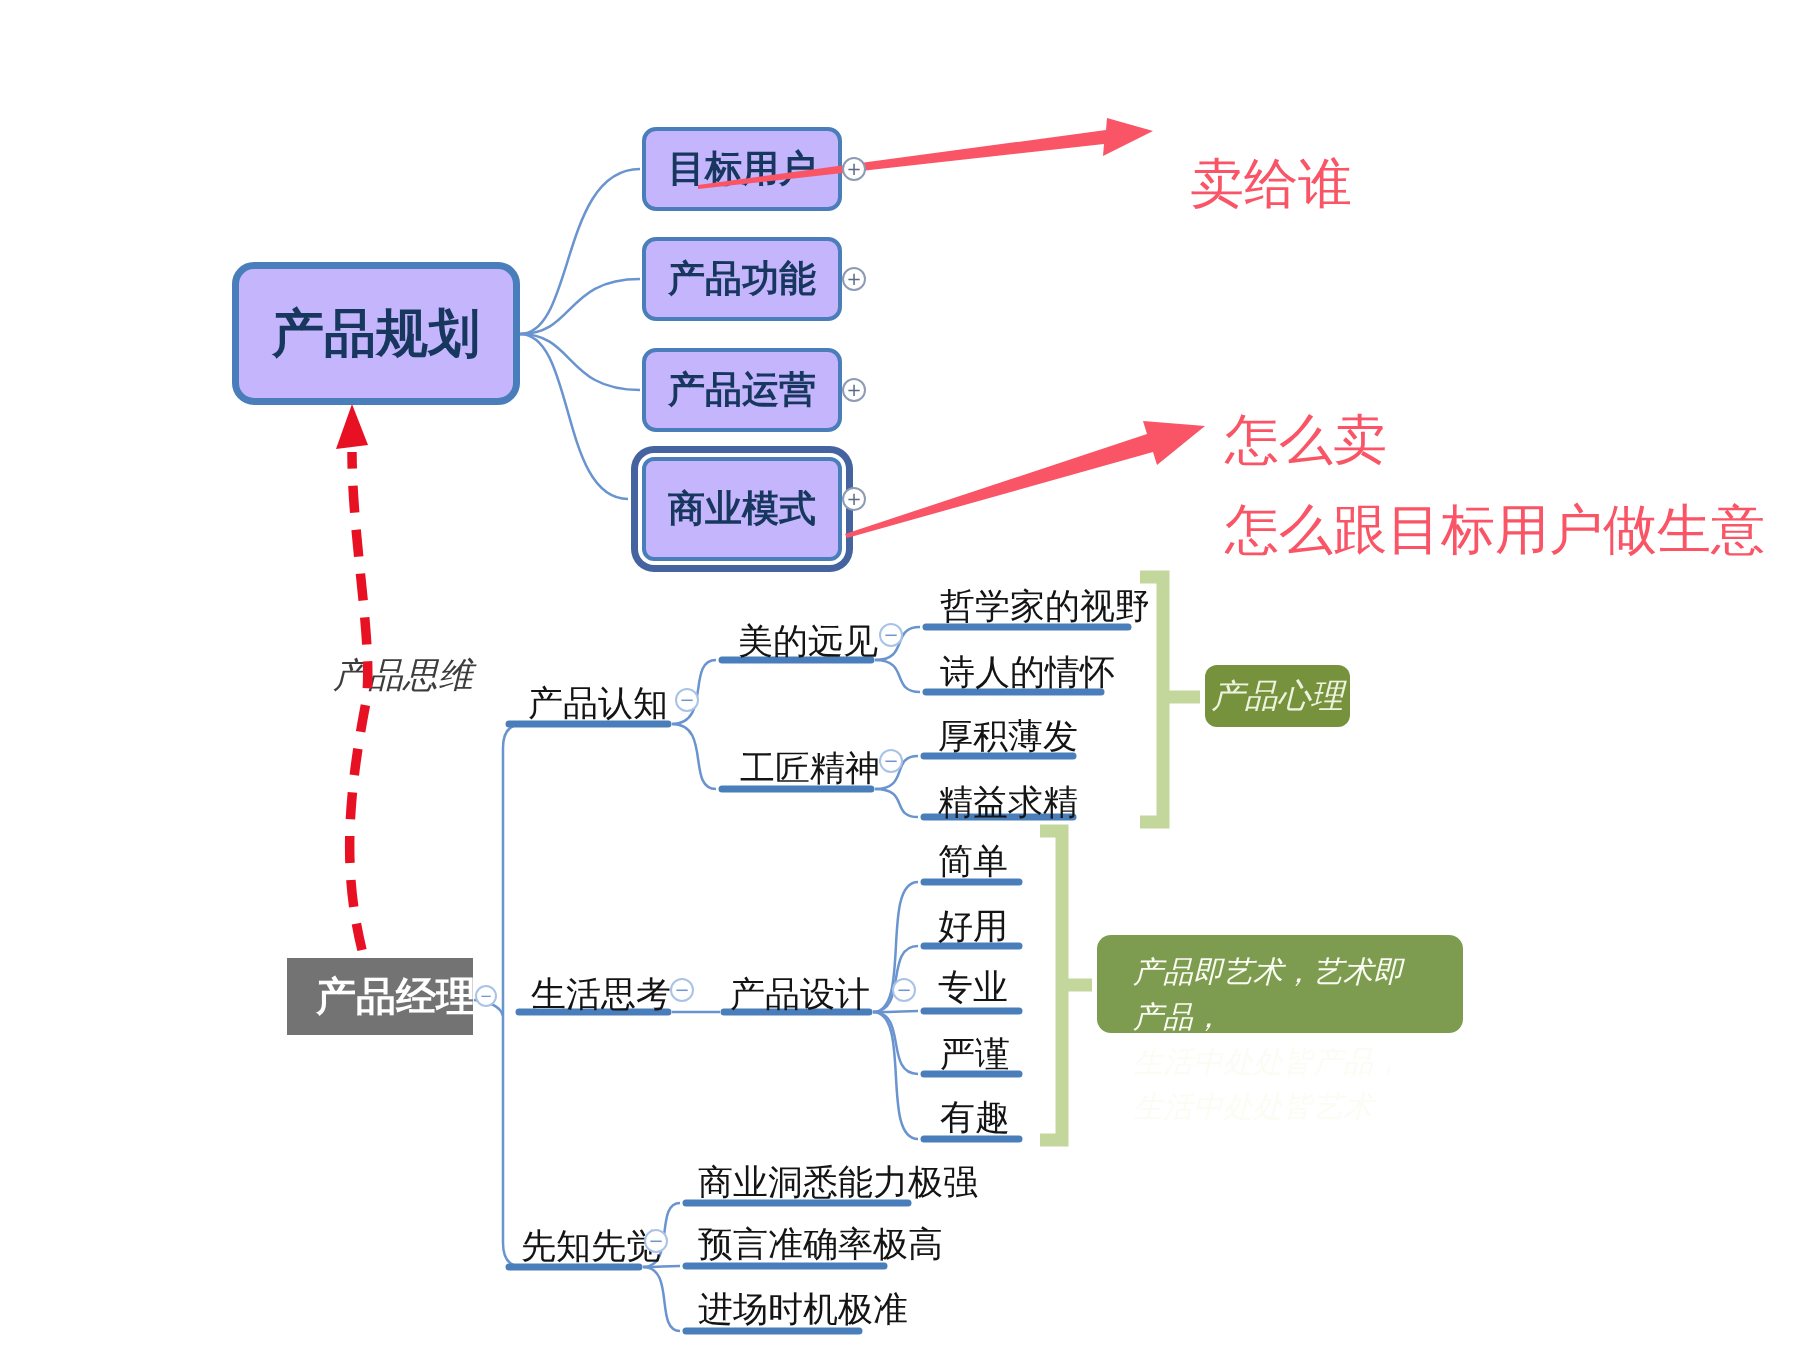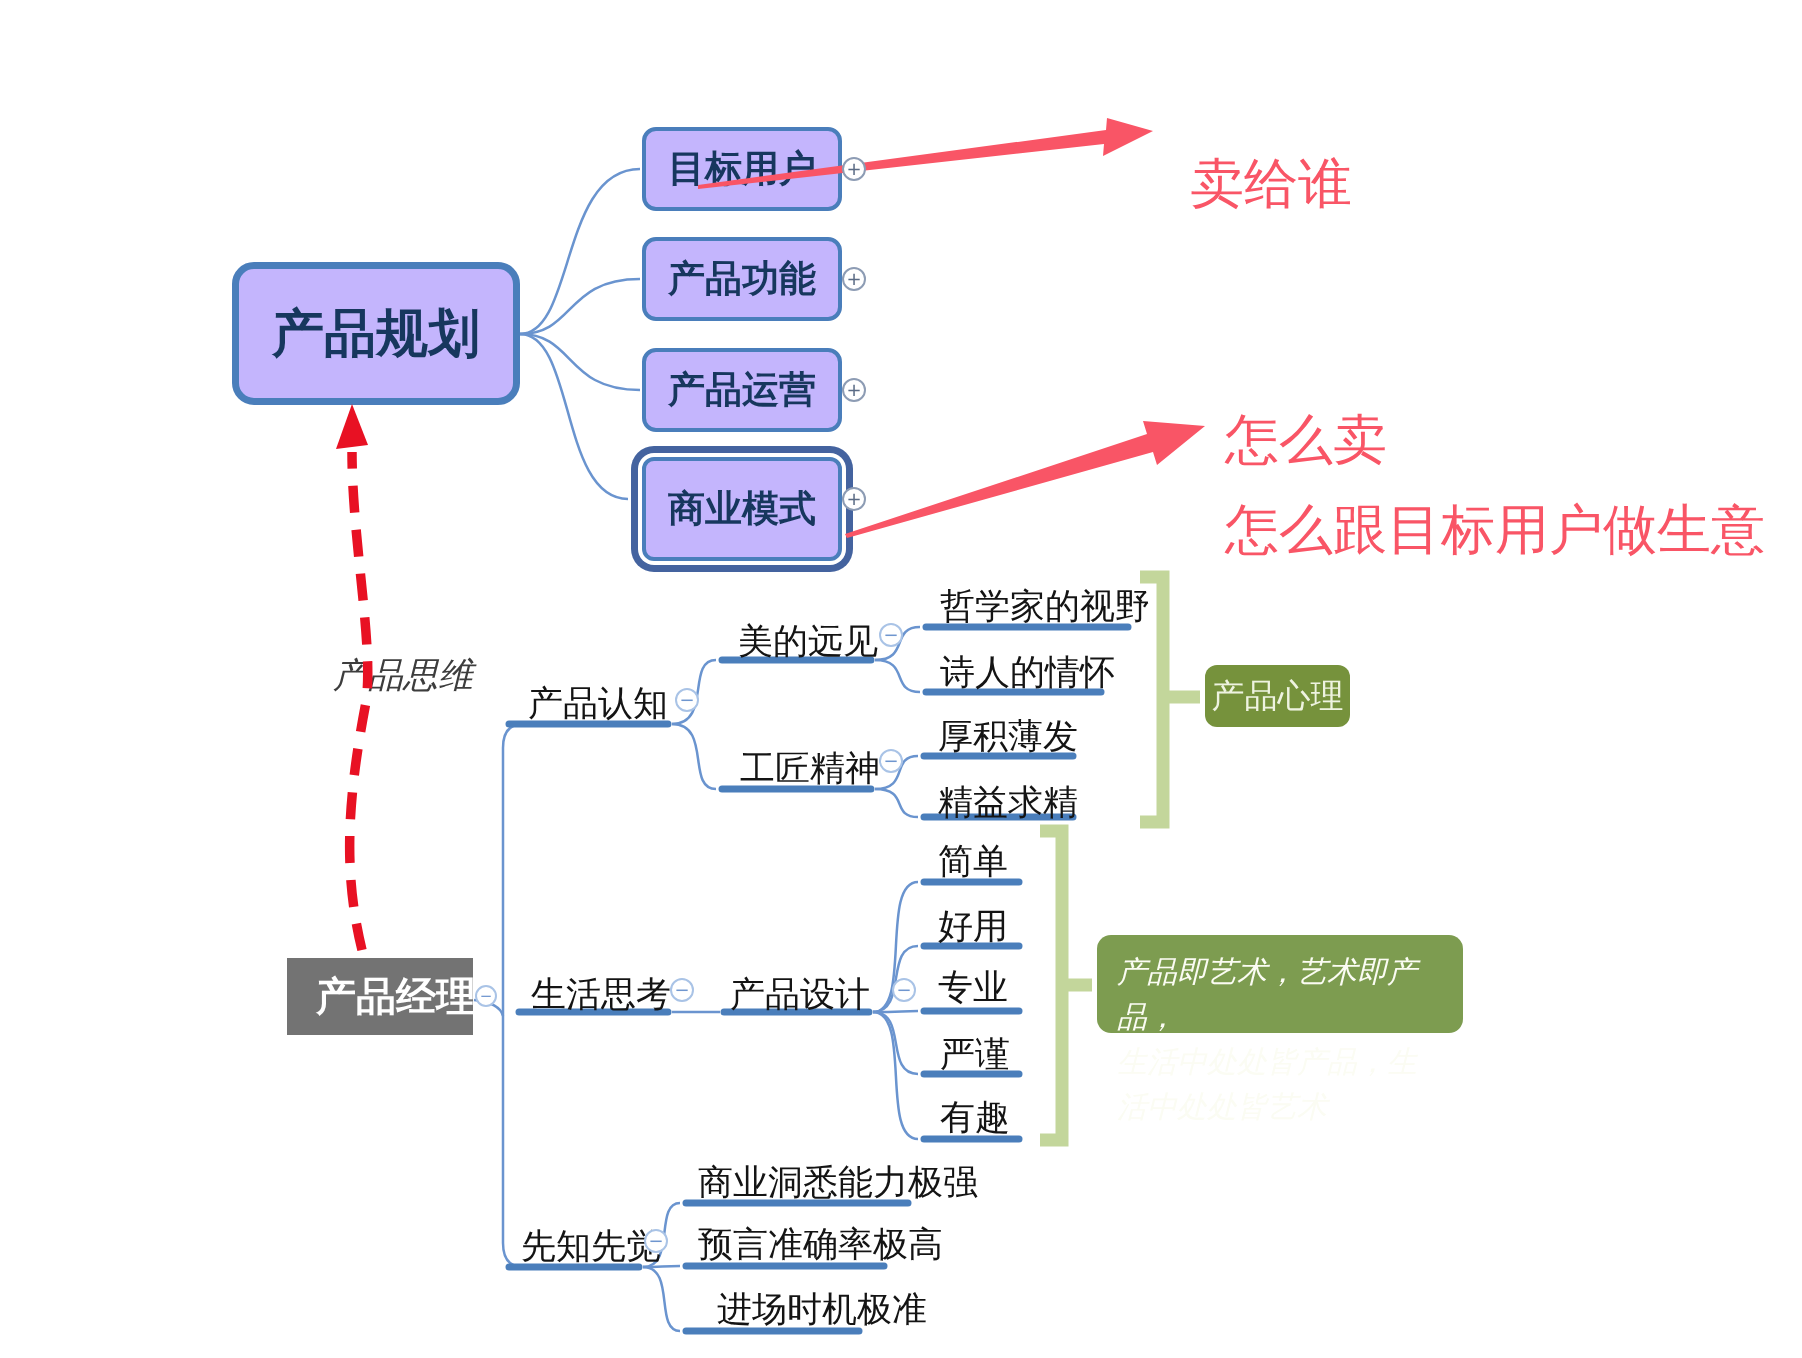--- a/index.html
+++ b/index.html
@@ -17,25 +17,25 @@
   .root2{background:#737373;border:none;border-radius:0;color:#ffffff;
          font-weight:bold;font-size:40px;padding-left:32px;}
   .line-label{position:absolute;z-index:2;color:#141414;font-size:35px;white-space:nowrap;}
   .expander{position:absolute;z-index:6;width:24px;height:24px;border-radius:50%;
             background:#fff;display:flex;align-items:center;justify-content:center;
             font-size:18px;line-height:1;box-sizing:border-box;}
   .exp-plus{border:2px solid #8d9cb4;color:#5a6b85;}
   .exp-minus{border:2px solid #a9c3e6;color:#6f96cf;}
   .red-label{position:absolute;z-index:5;color:#f95566;font-size:54px;white-space:nowrap;}
   .summary-label{position:absolute;z-index:4;background:#76923c;color:#eef3e0;
-                 border-radius:12px;font-size:33px;
+                 border-radius:12px;font-style:italic;font-size:33px;
                  display:flex;align-items:center;justify-content:center;}
   .summary-note{position:absolute;z-index:4;background:#7d9c50;color:#fbfcf3;
                 border-radius:14px;font-style:italic;font-size:30px;line-height:1.5;
-                padding:14px 20px;box-sizing:border-box;}
+                padding:14px 36px;box-sizing:border-box;}
   .gray-italic{position:absolute;z-index:4;color:#3d3d3d;font-style:italic;
                font-size:35px;white-space:nowrap;}
 </style>
 </head>
 <body>
 
 <div class="canvas">
 
   <svg id="lines" class="layer" width="1802" height="1358">
 
@@ -170,21 +170,21 @@
   <div class="line-label" style="left:940px;top:1031px;"><span>严谨</span></div>
   <div class="line-label" style="left:940px;top:1094px;"><span>有趣</span></div>
 
   <div class="line-label" style="left:521px;top:1223px;"><span>先知先觉</span></div>
   <div class="expander exp-minus" style="left:644px;top:1229px;">
       <span>−</span>
     </div>
 
   <div class="line-label" style="left:698px;top:1159px;"><span>商业洞悉能力极强</span></div>
   <div class="line-label" style="left:698px;top:1221px;"><span>预言准确率极高</span></div>
-  <div class="line-label" style="left:698px;top:1286px;margin-left:19px;"><span>进场时机极准</span></div>
+  <div class="line-label" style="left:698px;top:1286px;"><span>进场时机极准</span></div>
 
   <div class="summary-label" style="left:1205px;top:665px;width:145px;height:62px;">
     <span>产品心理</span>
   </div>
   <div class="summary-note" style="left:1097px;top:935px;width:366px;height:98px;">
     <div>产品即艺术，艺术即产品，</div>
     <div>生活中处处皆产品，生活中处处皆艺术</div>
   </div>
 
   <svg id="annots" class="layer" width="1802" height="1358">

